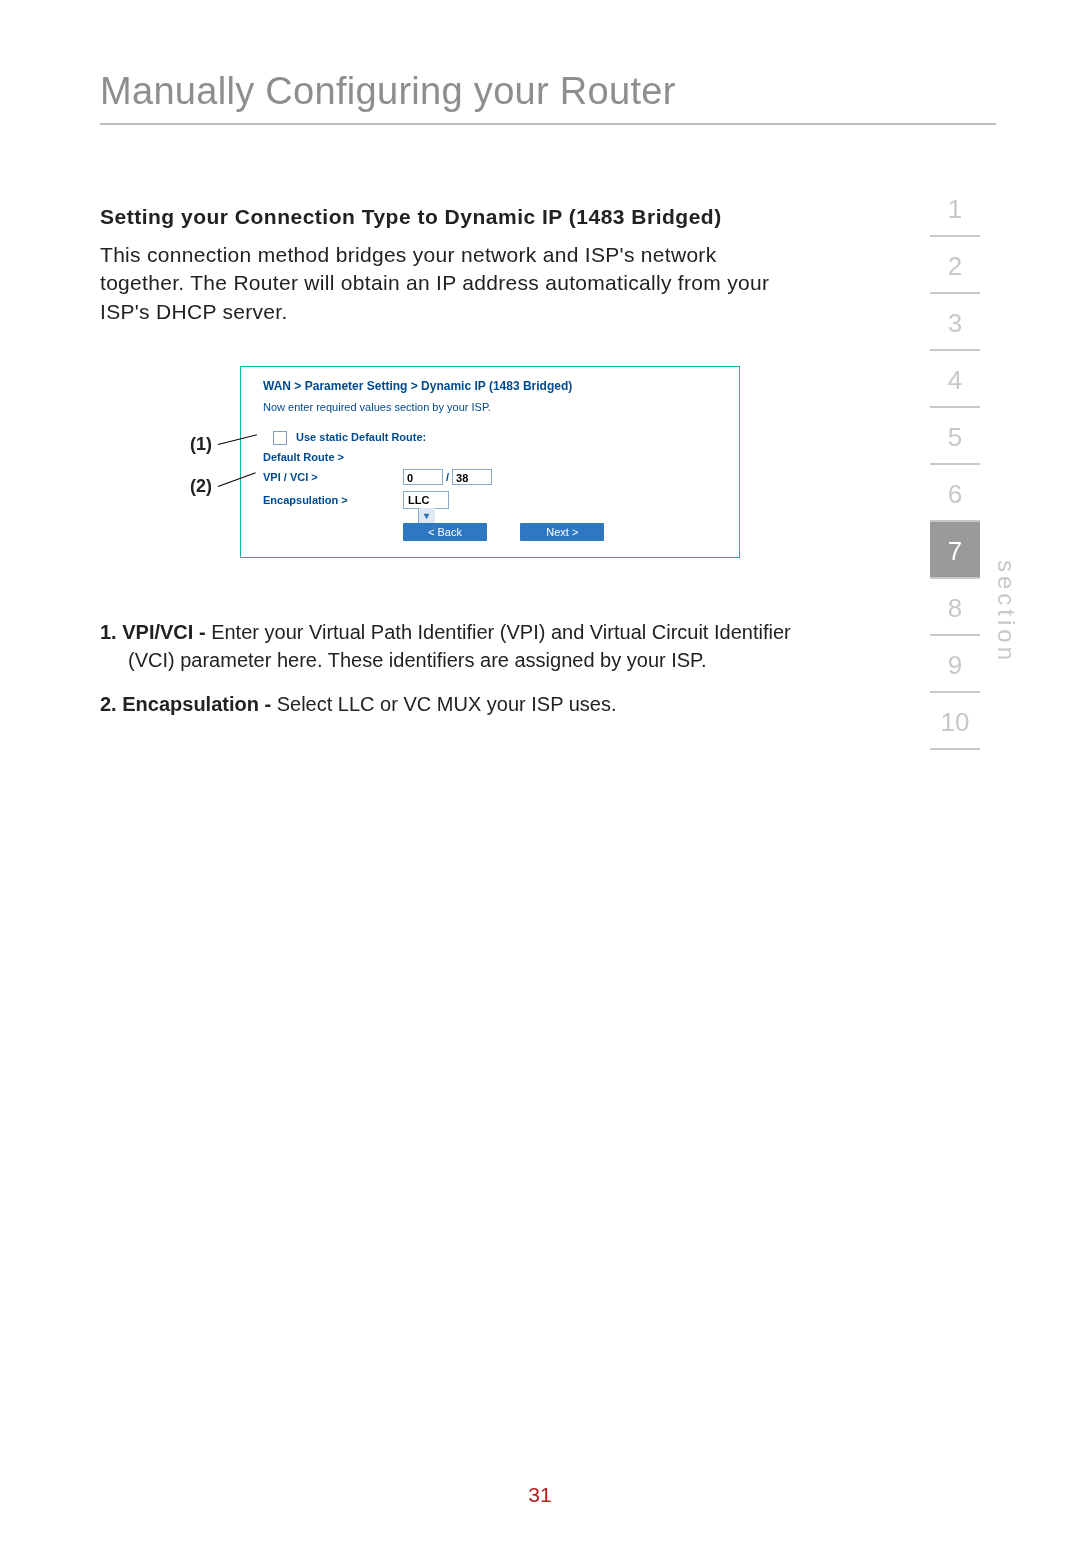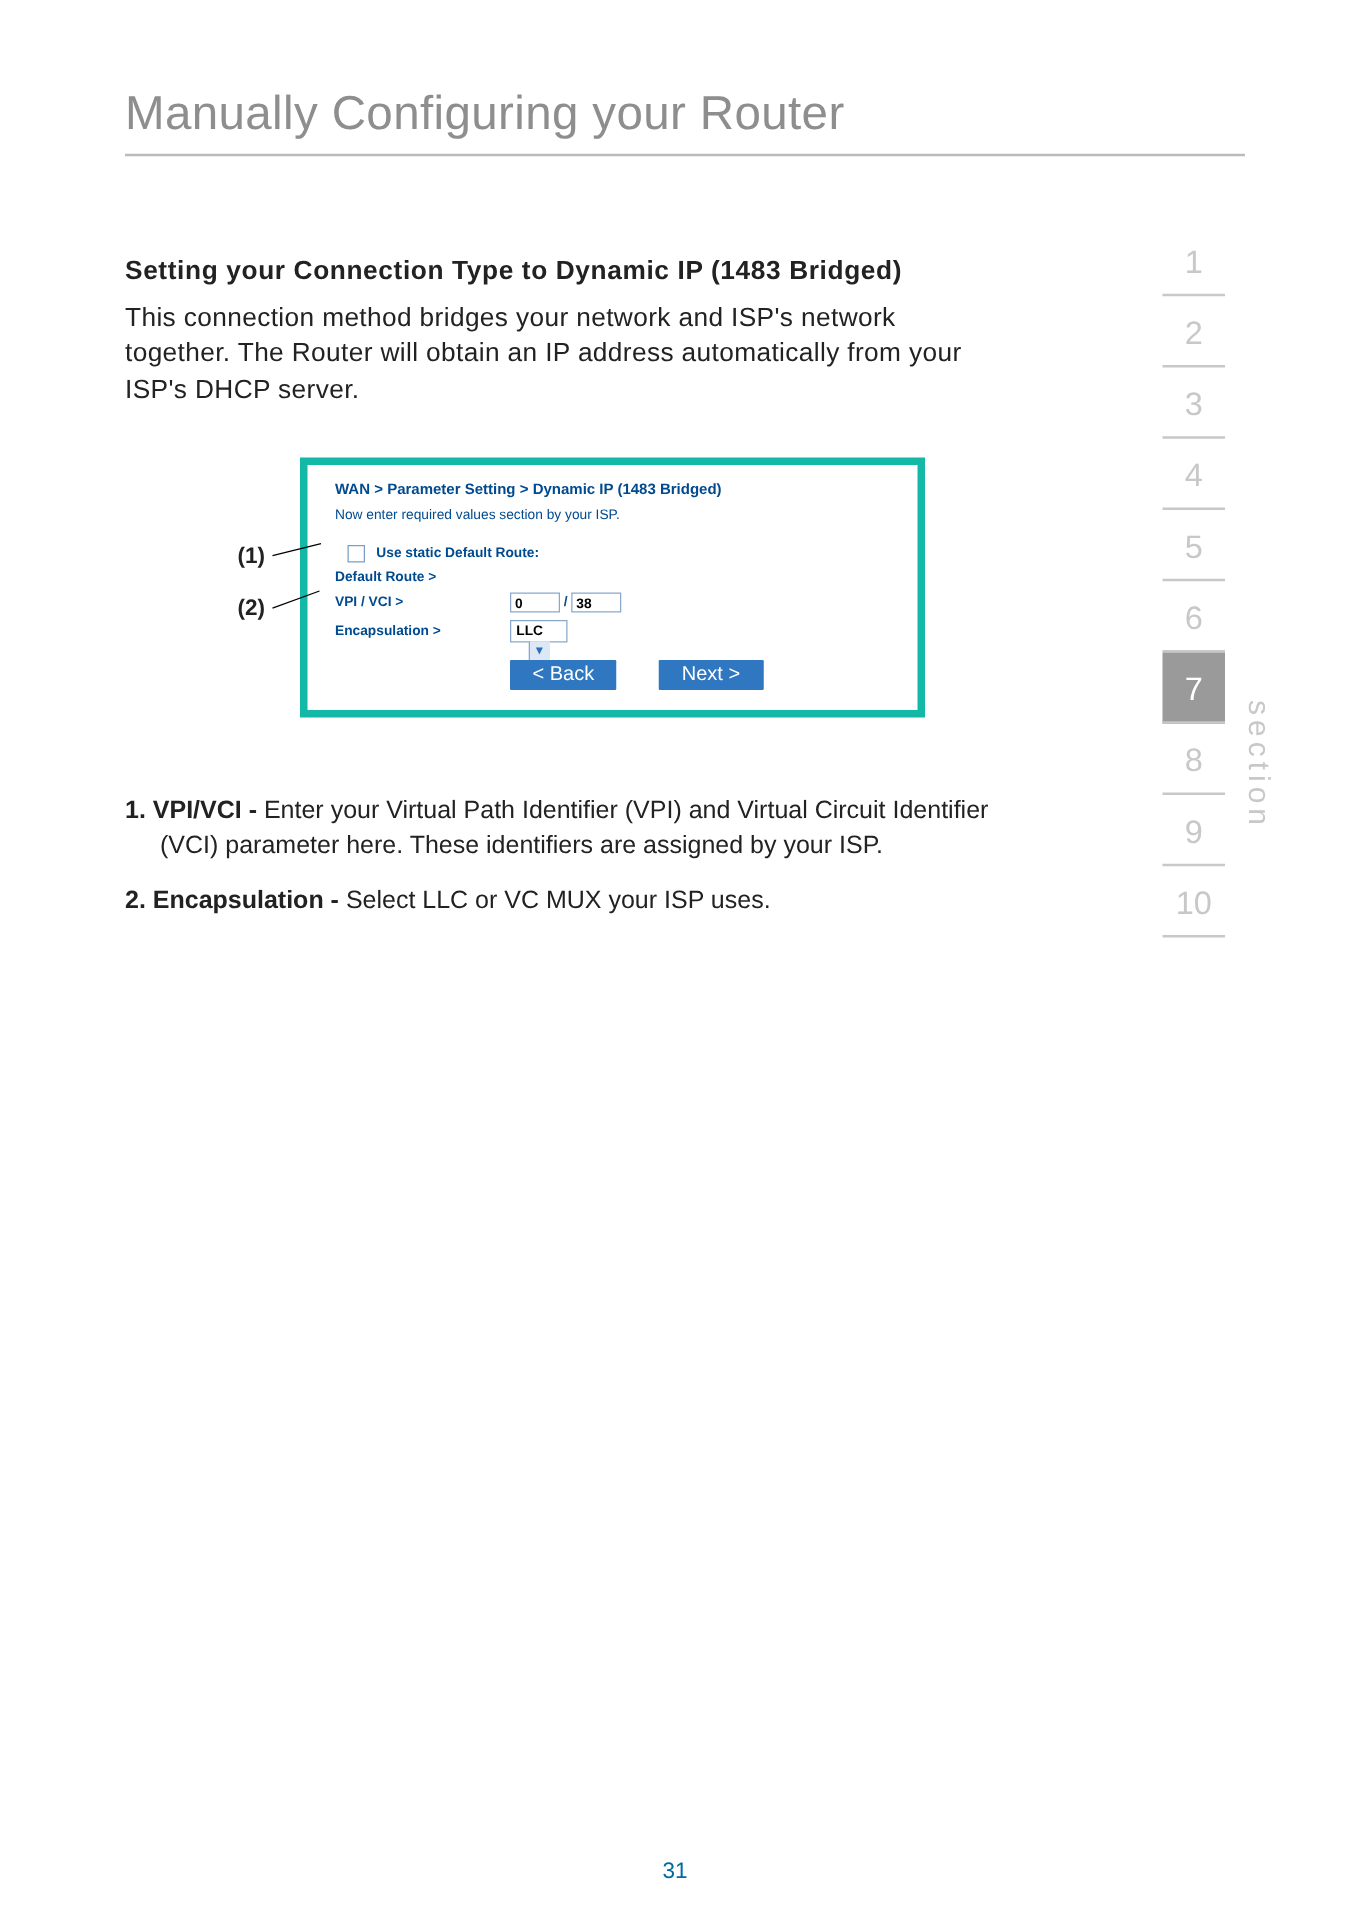--- a/index.html
+++ b/index.html
@@ -82,21 +82,21 @@
     position: absolute;
     font-weight: bold;
     font-size: 18px;
   }
   .callout-line {
     position: absolute;
     height: 1px;
     background: #000;
   }
   .panel {
-    border: 6px solid #14b8a6;
+    border: 1px solid #14b8a6;
     width: 500px;
     background: #fff;
     font-size: 12px;
     color: #004a8f;
     padding: 12px 22px 16px 22px;
     box-sizing: border-box;
   }
   .breadcrumb {
     font-weight: bold;
     margin-bottom: 8px;
@@ -164,21 +164,21 @@
     background:#dce8f6;
   }
   .btn-row {
     margin-top:14px;
     padding-left:140px;
   }
   .flat-btn {
     display:inline-block;
     background:#2f77c0;
     color:#fff;
-    font-size:16px;
+    font-size:11px;
     padding:3px 18px;
     margin-right:30px;
     min-width:48px;
     text-align:center;
     border-radius:1px;
   }
   .slash {
     margin:0 3px;
     color:#004a8f;
   }
@@ -191,22 +191,22 @@
     max-width:720px;
   }
   .defs .item { margin-bottom:16px; padding-left:28px; text-indent:-28px;}
   .defs .item b { font-weight:bold; }
 
   .page-number {
     position:absolute;
     bottom:35px;
     left:0; right:0;
     text-align:center;
-    font-size:18px;
-    color:#0369a1;
+    font-size:21px;
+    color:#b91c1c;
   }
 </style>
 </head>
 <body>
 
 <div class="page">
 
   <h1 class="page-title">Manually Configuring your Router</h1>
   <hr class="rule">
 

